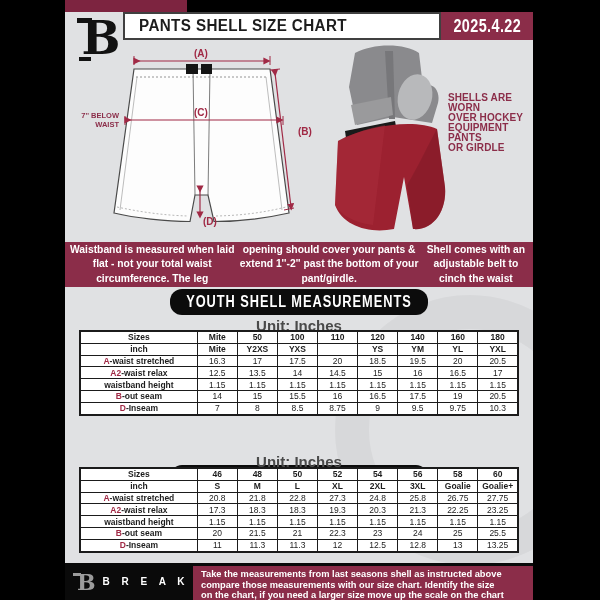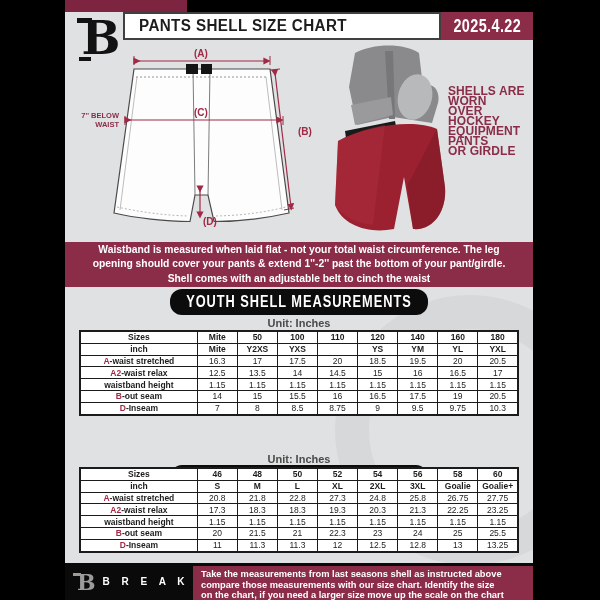--- a/index.html
+++ b/index.html
@@ -24,33 +24,33 @@
   .title-box span{font-size:16px;font-weight:700;color:#1c1c1c;letter-spacing:.4px;
     transform:scaleX(.95);transform-origin:left center;white-space:nowrap;}
   .date-box{position:absolute;left:376px;top:0;width:92px;height:28px;background:#8b2d49;
     display:flex;align-items:center;justify-content:center;}
   .date-box span{color:#fff;font-weight:700;font-size:18px;letter-spacing:.5px;transform:scaleX(.8);white-space:nowrap;}
   
   .diagram-svg{position:absolute;left:45px;top:33px;}
   .waist-note{position:absolute;left:2px;top:99px;width:52px;text-align:right;
     font-size:7.5px;font-weight:600;color:#8b2d49;line-height:9px;}
   .photo-svg{position:absolute;left:268px;top:33px;}
-  .photo-caption{position:absolute;left:383px;top:74px;width:82px;
-    font-size:12px;font-weight:600;color:#8b2d49;line-height:10px;letter-spacing:.1px;}
+  .photo-caption{position:absolute;left:383px;top:81px;width:82px;
+    font-size:10px;font-weight:600;color:#8b2d49;line-height:10px;letter-spacing:.1px;}
   
   .notice{position:absolute;left:0;top:230px;width:468px;height:45px;background:#8b2d49;
-    display:flex;flex-direction:column;align-items:center;justify-content:center;
+    display:flex;flex-direction:row;align-items:center;justify-content:center;
     color:#fff;font-size:10.3px;font-weight:600;line-height:14.3px;text-align:center;}
   
   .banner{position:absolute;left:50%;transform:translateX(-50%);width:258px;height:26px;background:#0c0c0c;
     border-radius:12px;display:flex;align-items:center;justify-content:center;}
   .banner span{color:#fff;font-size:16px;font-weight:700;letter-spacing:1.2px;transform:scaleX(.8);white-space:nowrap;}
   .banner.youth{top:277px;}
   .banner.adult{top:414px;margin-top:39px;}
-  .unit{position:absolute;left:0;width:468px;text-align:center;font-size:11px;color:#4a4a4a;font-weight:600;}
+  .unit{position:absolute;left:0;width:468px;text-align:center;font-size:15px;color:#4a4a4a;font-weight:600;}
   .unit.youth{top:305px;}
   .unit.adult{top:441px;}
   
   table.size{position:absolute;left:14px;border-collapse:collapse;table-layout:fixed;width:440px;background:#fff;
     border:2px solid #1b1b1b;}
   table.size.youth{top:318px;}
   table.size.adult{top:455px;}
   table.size td{border:1px solid #1b1b1b;border-top:1.5px solid #1b1b1b;border-bottom:1.5px solid #1b1b1b;
     height:10.8px;padding:0;text-align:center;vertical-align:middle;
     font-size:8.5px;color:#1c1c1c;line-height:10px;}

